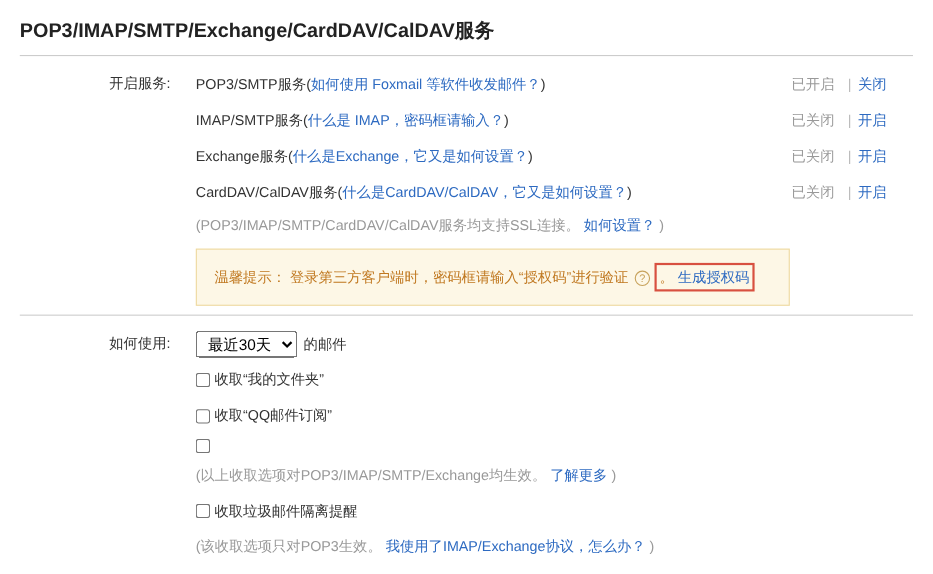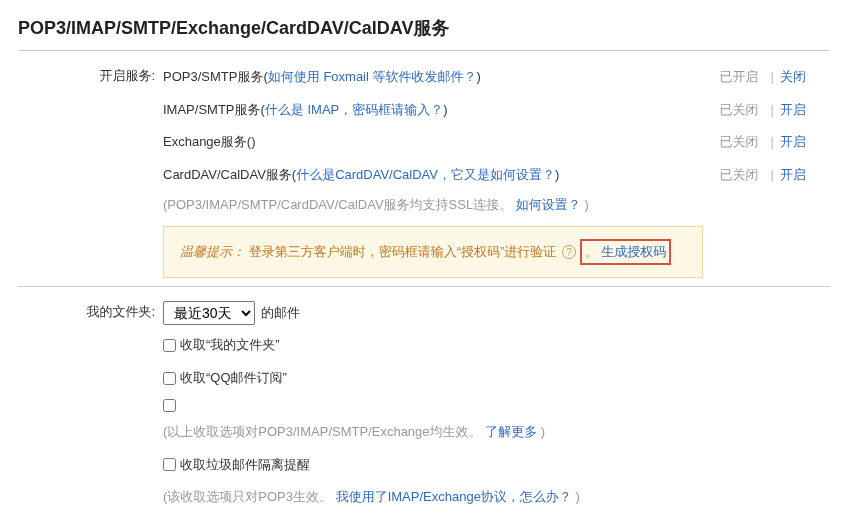--- a/index.html
+++ b/index.html
@@ -18,20 +18,21 @@
       border-bottom: 1px solid #ccc;
       font-size: 18px;
     }
     .section {
       padding: 14px 0 8px 0;
     }
     .section + .section { border-top: 1px solid #ccc; }
     .row {
       display: flex;
       align-items: flex-start;
+      gap: 15px;
     }
     .label-col {
       width: 145px;
       text-align: right;
       padding-top: 2px;
       padding-right: 8px;
       color: #333;
       flex-shrink: 0;
     }
     .content-col { flex: 1; }
@@ -51,21 +52,21 @@
     .action { color: #2d6ac1; cursor: pointer; margin-right: 24px; }
     .ssl-note { color: #999; margin-top: 2px; margin-bottom: 12px; }
     .tip-box {
       margin-top: 10px;
       background: #fdf7e6;
       border: 1px solid #eed9a0;
       padding: 12px 16px;
       color: #c07820;
       width: 540px;
     }
-    .tip-label { color: #c07820; font-style: italic; }
+    .tip-label { color: #c07820; }
     .tip-text { color: #c07820; }
     .help-icon {
       display: inline-flex;
       align-items: center;
       justify-content: center;
       width: 14px; height: 14px;
       border: 1px solid #c7a25b;
       border-radius: 50%;
       font-size: 10px;
       color: #c7a25b;
@@ -125,20 +126,21 @@
           <span class="paren">)</span>
           <span class="spacer"></span>
           <span class="status">已关闭</span>
           <span class="status-sep">|</span>
           <a class="action">开启</a>
         </div>
 
         <div class="svc-line">
           <span class="svc-name">Exchange服务</span>
           <span class="paren"> (</span>
+          <a class="link">什么是Exchange，它又是如何设置？</a>
           <span class="paren">)</span>
           <span class="spacer"></span>
           <span class="status">已关闭</span>
           <span class="status-sep">|</span>
           <a class="action">开启</a>
         </div>
 
         <div class="svc-line">
           <span class="svc-name">CardDAV/CalDAV服务</span>
           <span class="paren"> (</span>
@@ -165,21 +167,21 @@
             <a class="tip-link">生成授权码</a>
           </span>
         </div>
 
       </div>
     </div>
   </div>
 
   <div class="section">
     <div class="row">
-      <div class="label-col">我的文件夹:</div>
+      <div class="label-col">如何使用:</div>
       <div class="content-col">
 
         <div class="receive-row">
           <select>
             <option>最近30天</option>
           </select>
           <span>的邮件</span>
         </div>
 
         <div class="receive-row">

